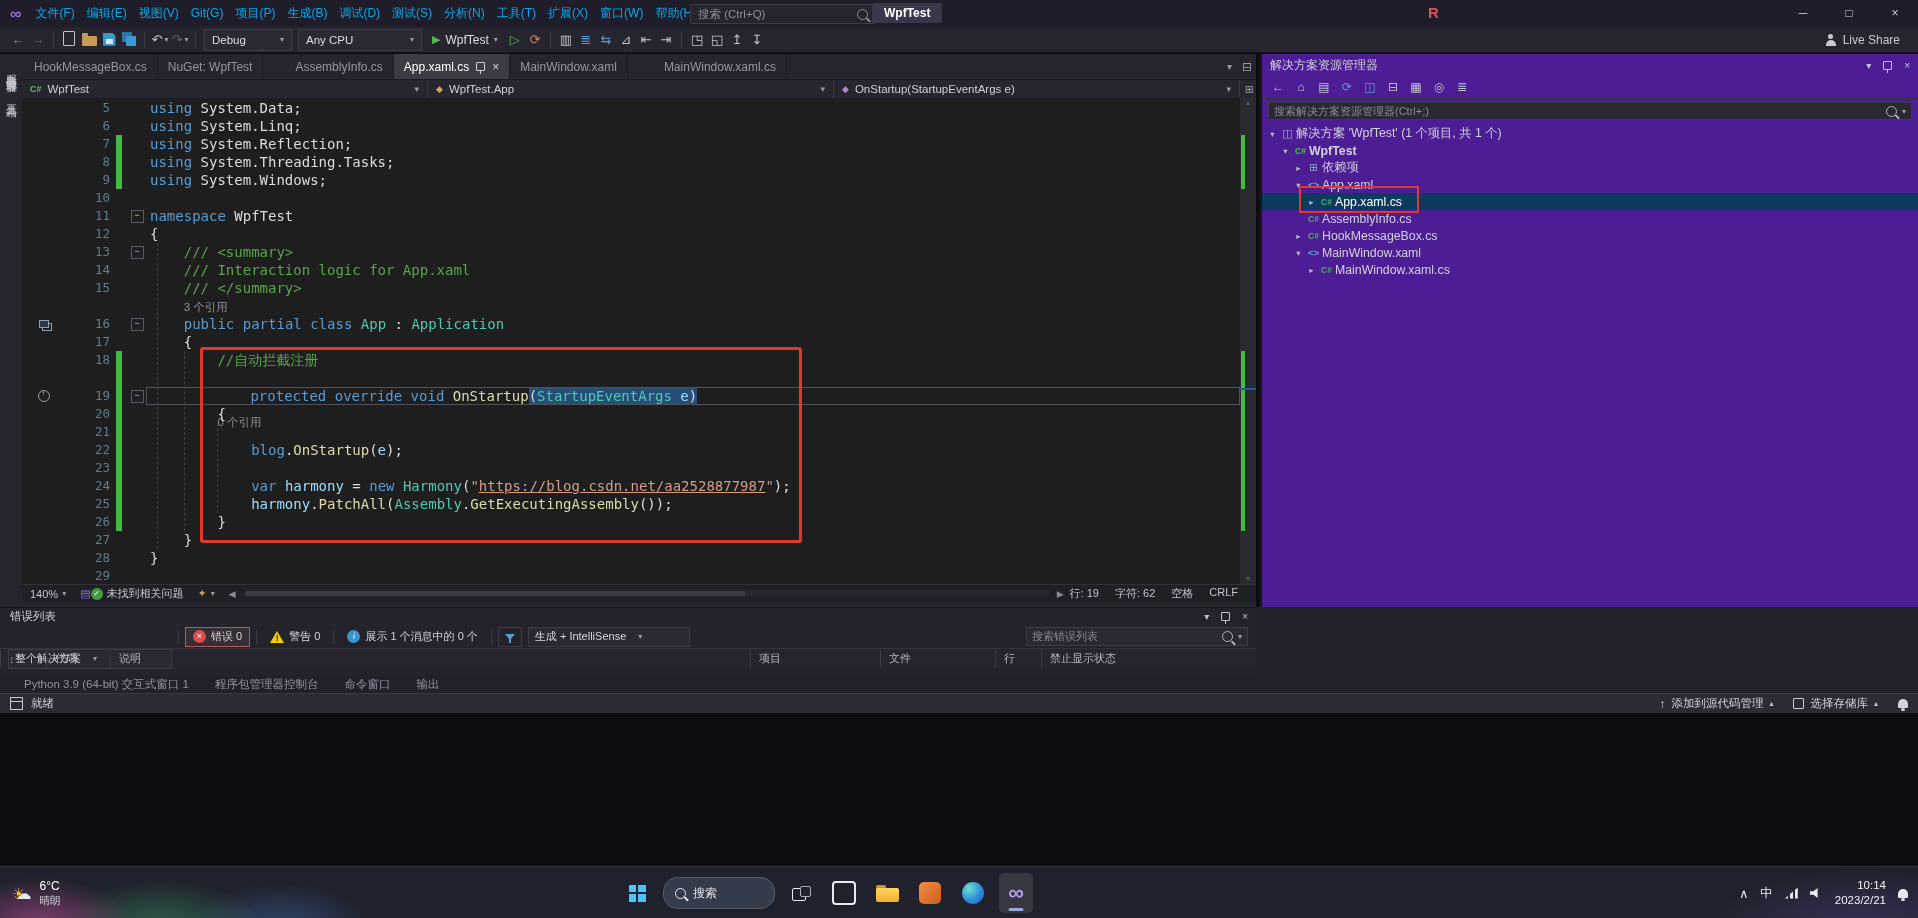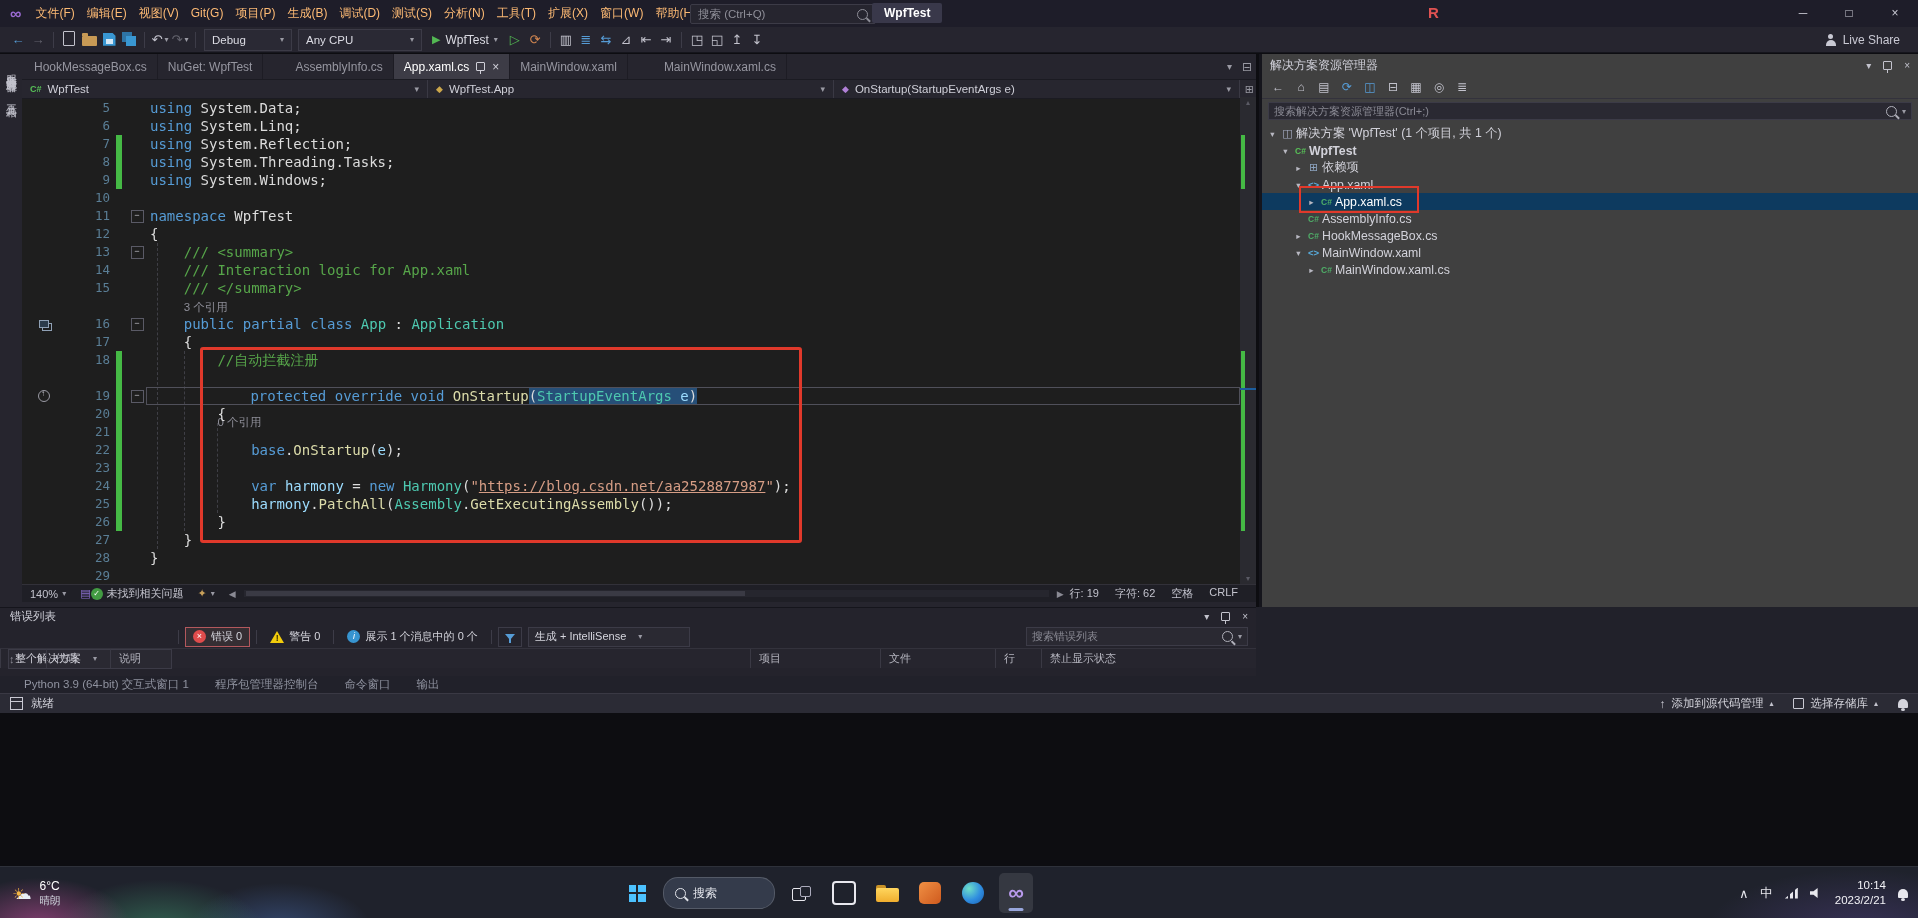--- a/index.html
+++ b/index.html
@@ -3,21 +3,21 @@
 <meta charset="utf-8">
 <style>
   html,body{margin:0;padding:0;background:#0d0d11;width:1918px;height:918px;overflow:hidden;
     font-family:"Liberation Sans","DejaVu Sans",sans-serif;-webkit-font-smoothing:antialiased;}
   #screen{position:relative;width:1918px;height:918px;}
 
   
   #titlebar{position:absolute;left:0;top:0;width:100%;height:27px;background:#1e1d29;display:flex;align-items:center;}
   .vs-logo{color:#9b6bd3;font-size:16px;font-weight:bold;margin:0 8px 0 10px;}
   #menubar{display:flex;}
-  .menu-item{color:#fdba74;font-size:12px;padding:0 6px;line-height:27px;white-space:nowrap;}
+  .menu-item{color:#0ea5e9;font-size:12px;padding:0 6px;line-height:27px;white-space:nowrap;}
   #qsearch{position:absolute;left:690px;top:4px;width:170px;height:18px;background:#26252f;border:1px solid #3c3b47;
     border-radius:2px;color:#8e8e98;font-size:11.5px;display:flex;align-items:center;justify-content:space-between;padding:0 7px;}
   #sol-chip{position:absolute;left:872px;top:3px;height:20px;line-height:20px;padding:0 12px;background:#39384a;color:#ffffff;
     font-size:12px;font-weight:bold;border-radius:2px;}
   #r-badge{position:absolute;left:1428px;top:4px;color:#e05252;font-weight:bold;font-size:15px;}
   .winbtn{position:absolute;top:0;width:46px;height:27px;color:#c9c9d3;text-align:center;line-height:27px;font-size:12px;}
   
   #toolbar{position:absolute;left:0;top:27px;width:100%;height:26px;background:#26252f;border-bottom:1px solid #15151c;
     display:flex;align-items:center;padding-left:8px;box-sizing:border-box;}
   .tbi{min-width:18px;height:22px;display:inline-flex;align-items:center;justify-content:center;color:#c3c3cd;font-size:13px;margin:0 1px;gap:2px;}
@@ -93,21 +93,21 @@
   #estatus{position:absolute;left:0;top:530px;width:1234px;height:18px;background:#1f1f26;border-top:1px solid #323139;
     display:flex;align-items:center;font-size:11px;color:#c3c3cd;box-sizing:border-box;padding:0 8px;}
   .es-gap{width:14px;} .es-item{display:flex;align-items:center;gap:4px;white-space:nowrap;}
   .health-ic{width:12px;height:12px;border-radius:50%;background:#429b42;color:#fff;font-size:8px;line-height:12px;text-align:center;display:inline-block;}
   .doc-health-ic{color:#8c6fd0;font-size:11px;}
   #hscroll-track{flex:1;height:7px;margin:0 8px;background:#26262e;position:relative;}
   #hscroll-thumb{position:absolute;left:2px;top:1px;height:5px;width:62%;background:#3a3a44;}
   .es-right{display:flex;gap:16px;margin-left:6px;margin-right:10px;}
   #editorpane .pane-foot{position:absolute;left:0;bottom:0;width:100%;height:5px;background:#26252e;}
   
-  #rightdock{position:absolute;left:1259px;top:54px;width:659px;height:613px;background:#404040;border-left:3px solid #15151c;
+  #rightdock{position:absolute;left:1259px;top:54px;width:659px;height:613px;background:#4c1d95;border-left:3px solid #15151c;
     box-sizing:border-box;display:flex;flex-direction:column;}
   #se-head{height:22px;display:flex;align-items:center;padding:0 8px;color:#cfcfd8;font-size:12px;}
   #se-head-ic{margin-left:auto;display:flex;gap:12px;align-items:center;color:#c3c3cd;font-size:10px;}
   #se-tools{height:22px;display:flex;align-items:center;gap:3px;padding:0 6px;border-bottom:1px solid #33323c;}
   .se-ti{width:20px;text-align:center;color:#c3c3cd;font-size:12px;}
   .se-ti.accent{color:#569cd6;}
   #se-search{margin:3px 6px;height:16px;background:#2a2932;border:1px solid #3c3b47;display:flex;align-items:center;
     justify-content:space-between;padding:0 5px;font-size:11px;color:#8a8a94;}
   .sr-right{display:flex;align-items:center;gap:5px;color:#b0b0ba;}
   #setree{margin-top:2px;}
@@ -484,21 +484,21 @@
             <span class="cfold"></span>
             <span class="ccode"></span>
           </div>
           <div class="crow">
             <span class="cmargin"></span>
             <span class="cnum">22</span>
             <span class="cbarcol">
               <span class="cbar"></span>
             </span>
             <span class="cfold"></span>
-            <span class="ccode"><span class="tk pl">            </span><span class="tk kw">base</span><span class="tk pl">.</span><span class="tk me">OnStartup</span><span class="tk pl">(</span><span class="tk pr">e</span><span class="tk pl">);</span></span>
+            <span class="ccode"><span class="tk pl">            </span><span class="tk kw">blog</span><span class="tk pl">.</span><span class="tk me">OnStartup</span><span class="tk pl">(</span><span class="tk pr">e</span><span class="tk pl">);</span></span>
           </div>
           <div class="crow">
             <span class="cmargin"></span>
             <span class="cnum">23</span>
             <span class="cbarcol">
               <span class="cbar"></span>
             </span>
             <span class="cfold"></span>
             <span class="ccode"></span>
           </div>

